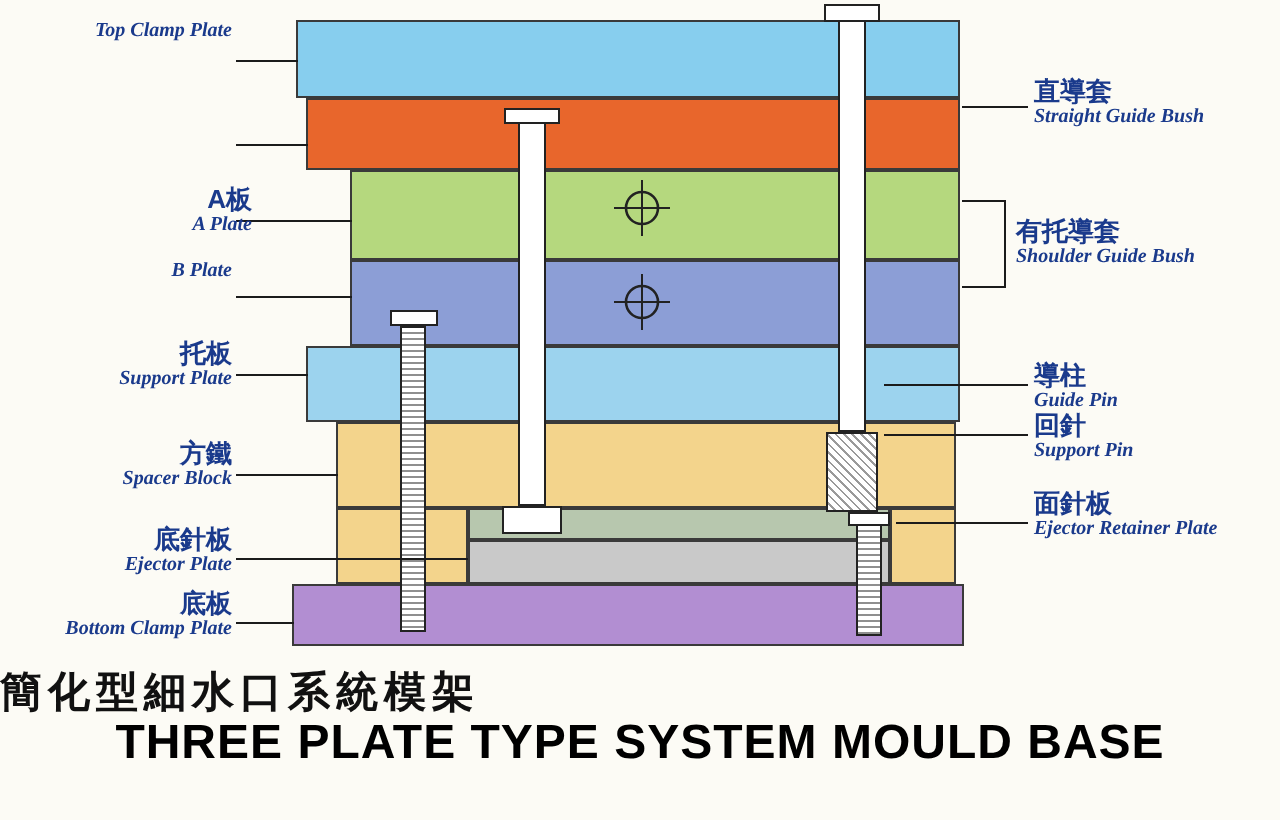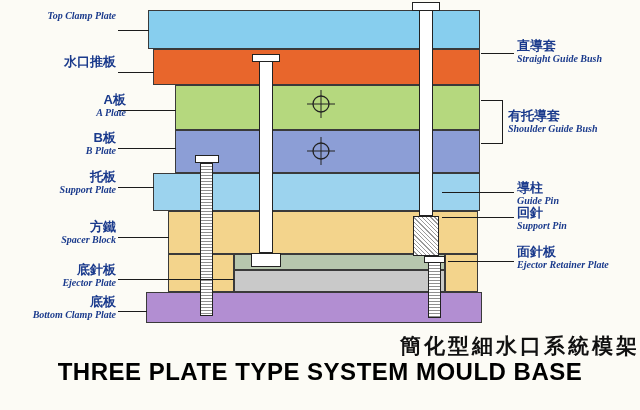--- a/index.html
+++ b/index.html
@@ -24,21 +24,21 @@
   .lline { position:absolute; height:1px; background:#1b1b1b; }
   .vline { position:absolute; width:1px; background:#1b1b1b; }
   .label { position:absolute; color:#1a3a8c; white-space:nowrap; }
   .label .zh { font-size:13px; font-weight:bold; line-height:15px; }
   .label .en {
     font-size:10px; font-weight:bold; font-style:italic;
     font-family:"Liberation Serif", serif; line-height:12px;text-align:right;
   }
   .label.left-side { width:114px; text-align:right; }
   .title-zh {
-    position:absolute; top:332px; left:0; width:640px; text-align:right;
+    position:absolute; top:332px; left:0; width:640px; text-align:left;
     font-size:21px; font-weight:bold; color:#111; letter-spacing:3px;
   }
   .title-en {
     position:absolute; top:358px; left:0; width:640px; text-align:center;
     font-size:24px; font-weight:bold; color:#000; letter-spacing:0.5px;
   }
 </style>
 </head>
 <body>
 
@@ -93,28 +93,26 @@
 <div class="lline" style="top:143px;left:481px;width:21px"></div>
 <div class="vline" style="top:100px;left:502px;height:44px"></div>
 <div class="lline" style="top:192px;left:442px;width:72px"></div>
 <div class="lline" style="top:217px;left:442px;width:72px"></div>
 <div class="lline" style="top:261px;left:448px;width:66px"></div>
 
 <div class="label left-side" style="top:10px;left:2px">
   <div class="en">Top Clamp Plate</div>
 </div>
 <div class="label left-side" style="top:54px;left:2px">
-  <div class="zh">水口推板</div>
 </div>
 <div class="label left-side" style="top:92px;left:12px">
   <div class="zh">A板</div>
   <div class="en">A Plate</div>
 </div>
 <div class="label left-side" style="top:130px;left:2px">
-  <div class="zh">B板</div>
   <div class="en">B Plate</div>
 </div>
 <div class="label left-side" style="top:169px;left:2px">
   <div class="zh">托板</div>
   <div class="en">Support Plate</div>
 </div>
 <div class="label left-side" style="top:219px;left:2px">
   <div class="zh">方鐵</div>
   <div class="en">Spacer Block</div>
 </div>

